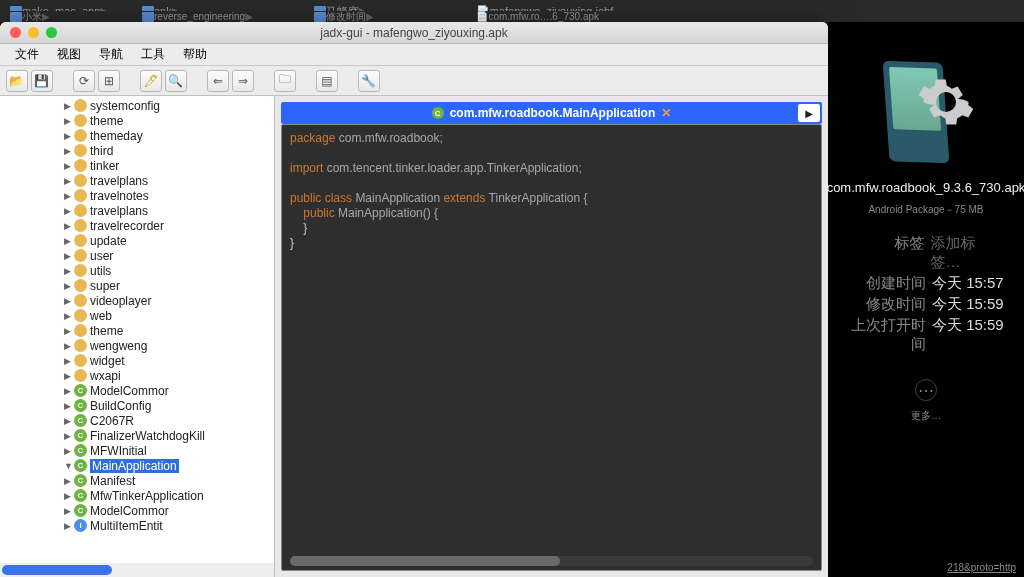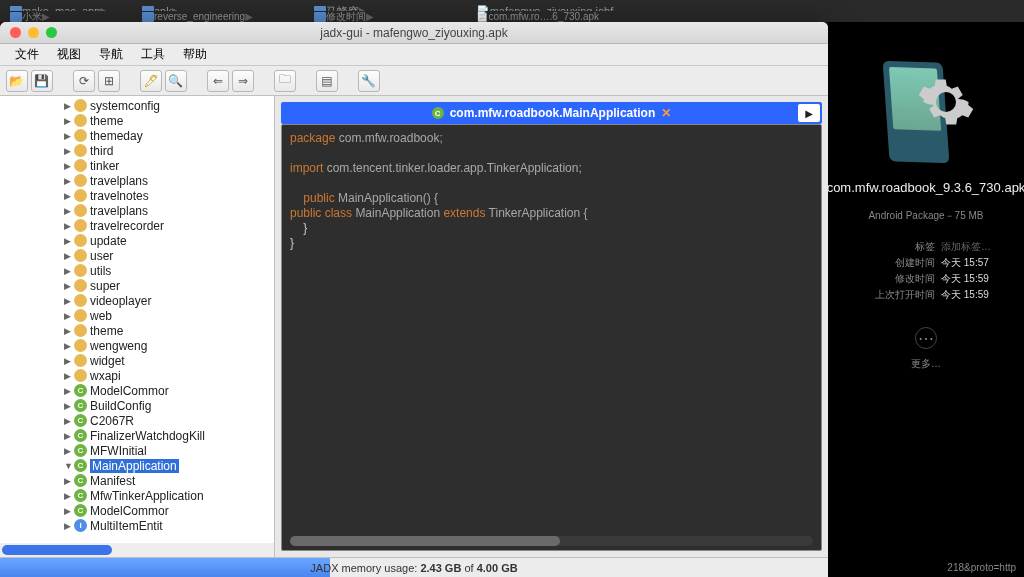--- a/index.html
+++ b/index.html
@@ -70,29 +70,29 @@
 .status .txt { position:relative; z-index:1;}
 .status b { font-weight:600;}
 
 
 .info { position:absolute; top:22px; left:828px; right:0; bottom:0; background:#000; color:#bbb; font-size:11px; display:flex; flex-direction:column; align-items:center; padding-top: 40px; gap:8px;}
 .info .device { width:100px; height:110px; position:relative; }
 .info .phone { width:60px; height:100px; background:#2a5a6a; border-radius:6px; position:absolute; left:10px; top:0; transform: skewY(6deg) rotate(-4deg); padding:6px;}
 .info .phone .scr { width:100%; height:70%; background:linear-gradient(#7fc9b5,#6aa690); border-radius:2px;}
 .info .gear { position:absolute; right:0; top:10px; width:60px; height:60px; color:#ddd; }
 .info h3 { font-size:13px; color:#eee; text-align:center; font-weight:500; padding:0 6px;}
-.info .sub { font-size:10px; color:#888;margin-top:6px; }
-.info .tbl { width:100%; padding:8px 29px; font-size:10px;}
+.info .sub { font-size:10px; color:#888; }
+.info .tbl { width:100%; padding:8px 20px; font-size:15px;}
 .info .row { display:flex; gap:6px; padding:1px 0;}
 .info .k { width:78px; text-align:right; color:#888;}
 .info .v { color:#ddd; word-break:break-all; }
 .info .v.add { color:#666;}
 .info .more { margin-top:8px; color:#888; font-size:16px; border:1px solid #444; border-radius:50%; width:22px; height:22px; display:flex; align-items:center; justify-content:center;}
 .info .more-txt{ font-size:10px; color:#888;}
-.info .foot { position:absolute; bottom:4px; right:8px; font-size:10px; color:#888;}
+.info .foot { position:absolute; bottom:4px; right:8px; font-size:10px; color:#888;text-decoration:underline;}
 
 </style>
 </head>
 <body>
 
 <div class="bg-row">
   <div class="item">
       <span class="fld"></span>
       <span>make_mac_app</span>
       <span class="chev">▶</span>
@@ -334,35 +334,31 @@
         <span class="t-x">✕</span>
         <span style="flex:1"></span>
         <span class="t-play">▶</span>
       </div>
 
       <div class="code">
         <div class="line"><span class="kw">package </span><span class="pkg">com.mfw.roadbook;</span></div>
         <div class="line"></div>
         <div class="line"><span class="kw">import </span><span class="pkg">com.tencent.tinker.loader.app.TinkerApplication;</span></div>
         <div class="line"></div>
+        <div class="line"><span class="kw">public class </span><span class="typ">MainApplication </span><span class="kw">extends </span><span class="typ">TinkerApplication {</span></div>
         <div class="line"><span class="kw">    public </span><span class="typ">MainApplication() {</span></div>
-        <div class="line"><span class="kw">public class </span><span class="typ">MainApplication </span><span class="kw">extends </span><span class="typ">TinkerApplication {</span></div>
         <div class="line">    }</div>
         <div class="line">}</div>
         <div class="code-hscroll">
             <div class="th"></div>
           </div>
       </div>
     </div>
   </div>
 
-  <div class="status">
-    <div class="bar"></div>
-    <div class="txt"><span>JADX memory usage: </span><b>2.43 GB</b><span> of </span><b>4.00 GB</b></div>
-  </div>
 </div>
 
 <div class="info">
   <div class="device">
     <div class="phone">
         <div class="scr"></div>
       </div>
     <svg class="gear" viewBox="0 0 24 24">
         <path fill="#ccc" d="M12 8a4 4 0 100 8 4 4 0 000-8zm9 4a7 7 0 01-.1 1.2l2 1.6-2 3.4-2.4-.9a7 7 0 01-2 1.2l-.4 2.5h-4l-.4-2.5a7 7 0 01-2-1.2l-2.4.9-2-3.4 2-1.6A7 7 0 013 12a7 7 0 01.1-1.2l-2-1.6 2-3.4 2.4.9a7 7 0 012-1.2L7.9 3h4l.4 2.5a7 7 0 012 1.2l2.4-.9 2 3.4-2 1.6A7 7 0 0121 12z"></path>
       </svg>

